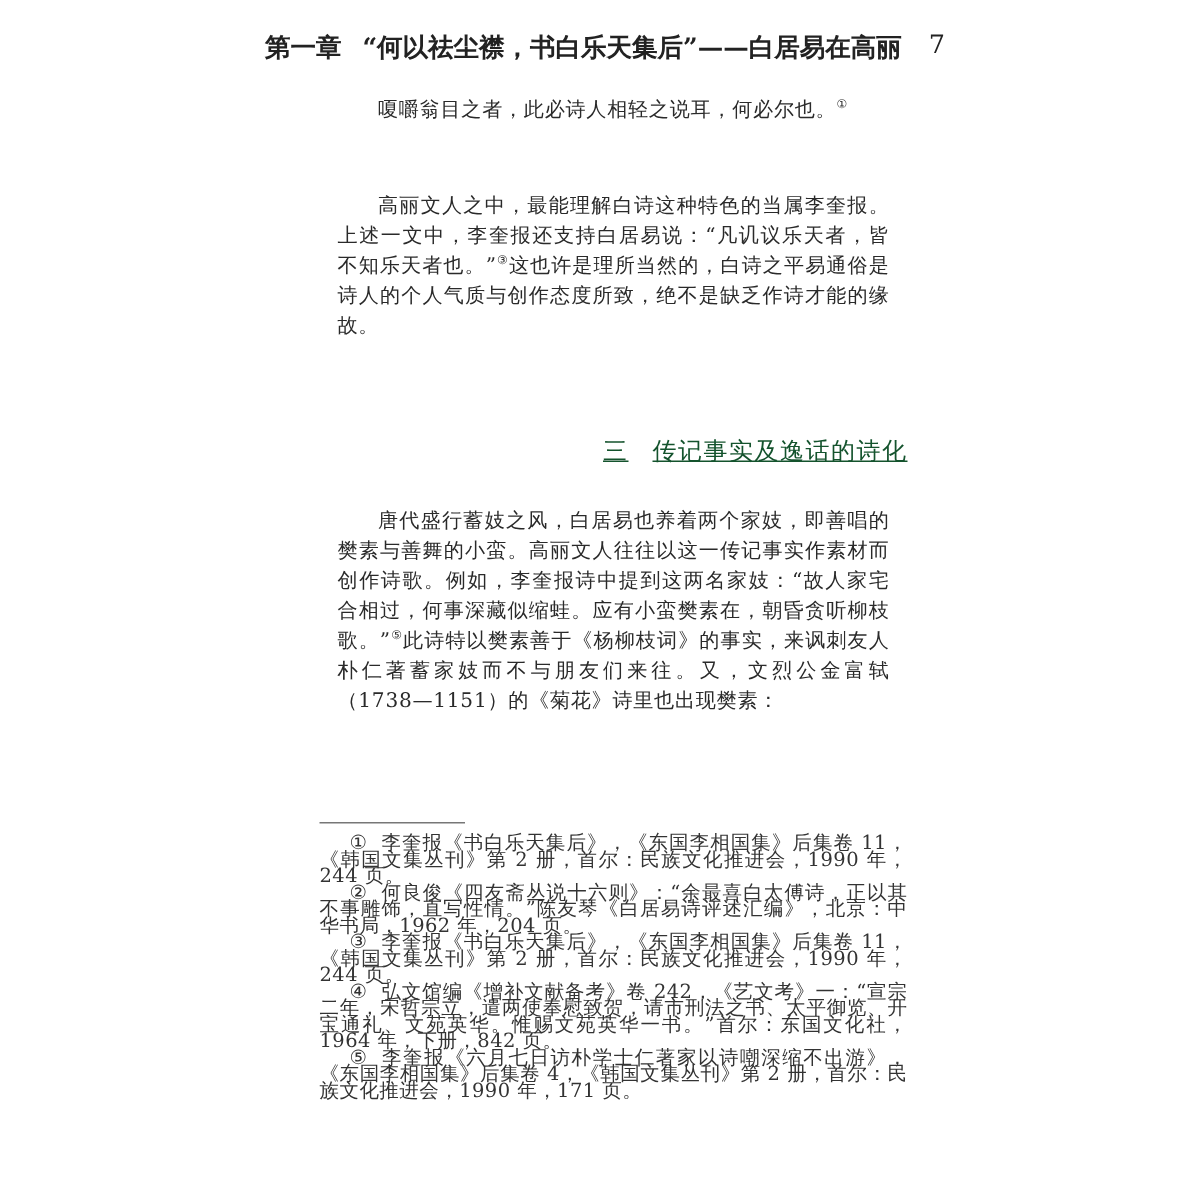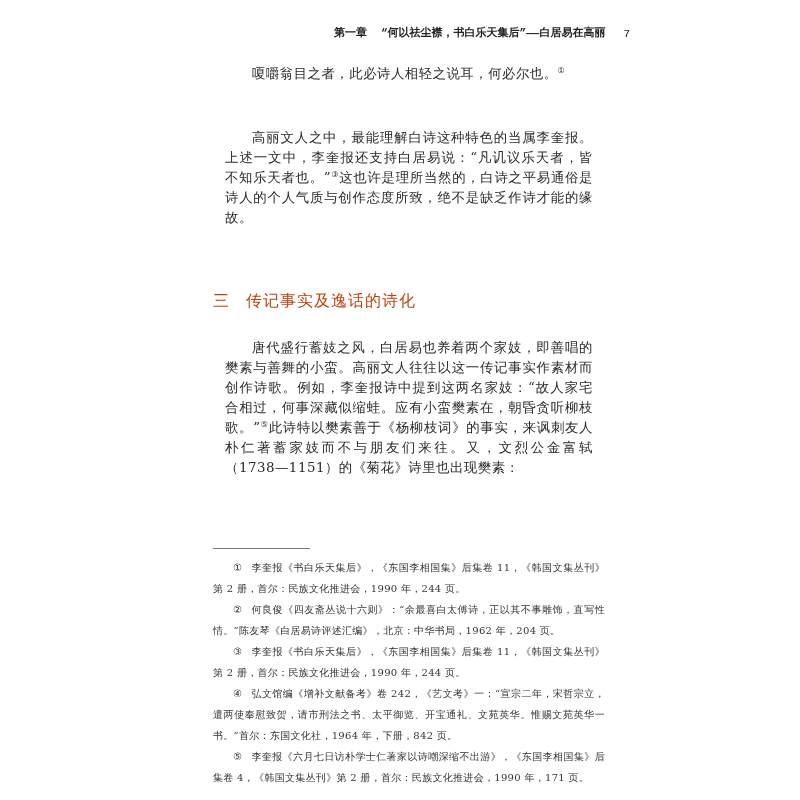--- a/index.html
+++ b/index.html
@@ -1,33 +1,33 @@
 <!DOCTYPE html>
 <html><head>
 <meta charset="utf-8">
 <style>
   html, body { margin: 0; padding: 0; background: #ffffff; }
   body { width: 800px; height: 800px; position: relative; overflow: hidden;
          font-family: "DejaVu Serif", "Liberation Serif", serif; color: #2a2a2a; }
   .header { position: absolute; top: 20px; left: 380px; width: 250px; height: 20px;
-            font-size: 11px; font-weight: bold; white-space: nowrap; color: #222;
-            display: flex; align-items: flex-end; justify-content: flex-end; font-family: Liberation Mono, monospace; }
+            font-size: 17px; font-weight: bold; white-space: nowrap; color: #222;
+            display: flex; align-items: flex-start; justify-content: flex-end; }
   .header .sep { display: inline-block; width: 1px; height: 13px; background: #666; margin: 0 10px 0 8px; }
   .header .pgnum { font-weight: normal; }
   .body { position: absolute; left: 213px; width: 392px; top: 52px; }
   p { margin: 12px; font-size: 13.4px; line-height: 20px; text-align: justify;
       text-align-last: left; letter-spacing: 0.5px; }
   p.ind { text-indent: 27px; }
   sup { font-size: 8px; vertical-align: 5px; line-height: 0; }
-  .h3 { position: absolute; top: 289px; left: 213px; width: 392px; text-align: left;
-        font-size: 16px; line-height: 24px; letter-spacing: 1px; color: #c2410c; }
+  .h3 { position: absolute; top: 289px; left: 213px; width: 392px; text-align: right;
+        font-size: 16px; line-height: 24px; letter-spacing: 1px; color: #14532d; text-decoration: underline; }
   .h3 .num { margin-right: 16px; }
   .rule { position: absolute; left: 213px; top: 548px; width: 97px; height: 1px; background: #777; }
   .notes { position: absolute; left: 213px; width: 392px; top: 557px; }
-  .note { font-size: 10px; line-height: 21px; text-indent: 20px; letter-spacing: 0.3px;
+  .note { font-size: 13px; line-height: 11px; text-indent: 20px; letter-spacing: 0.3px;
           text-align: justify; text-align-last: left; color: #333; }
   .note .mark { margin-right: 9px; }
 </style>
 </head>
 <body>
 
 <div class="header">
   <span style="margin-right:14px;">第一章</span>
   <span>“何以祛尘襟，书白乐天集后”——白居易在高丽</span>
   <span class="sep"></span>

